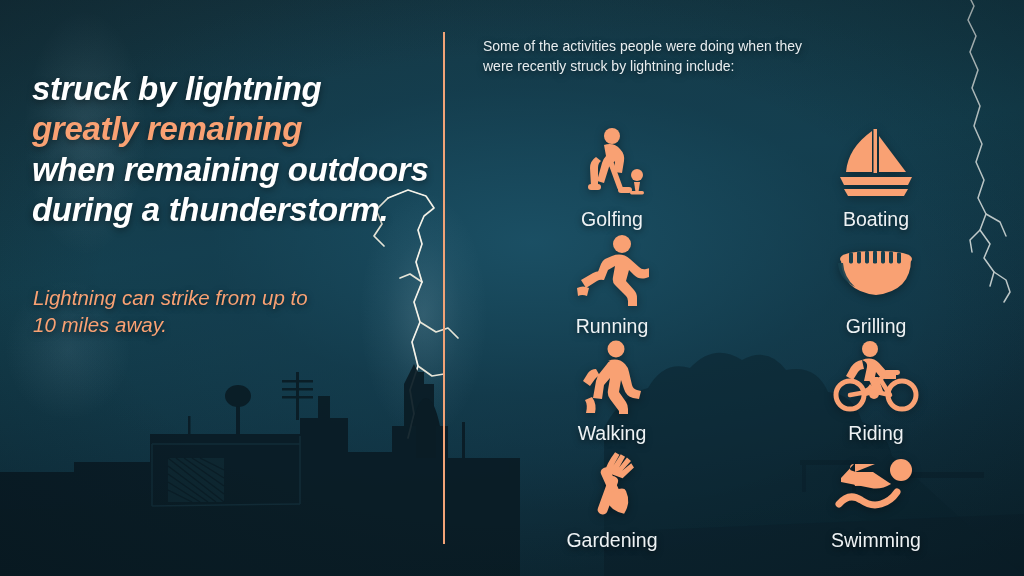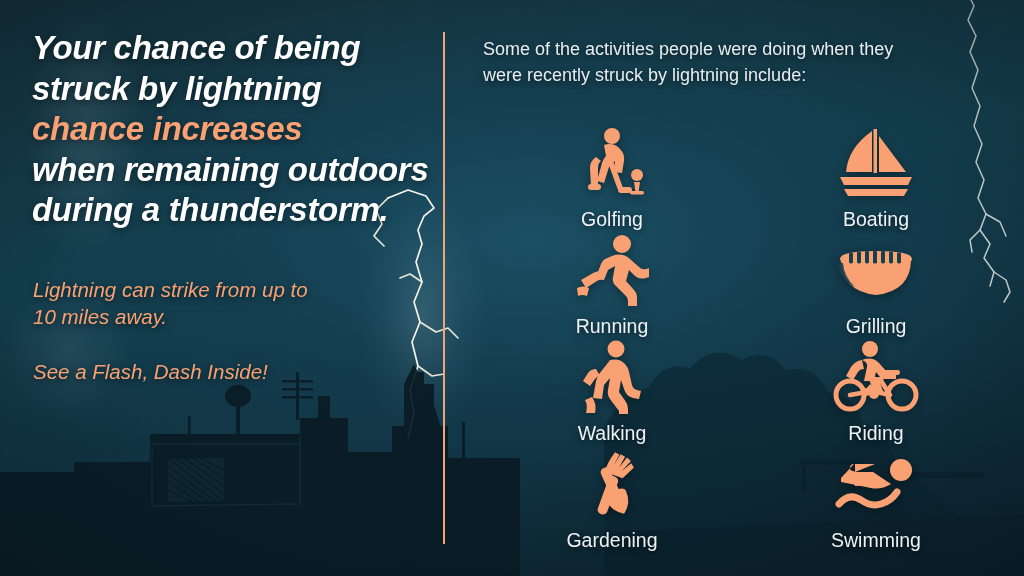--- a/index.html
+++ b/index.html
@@ -74,38 +74,39 @@
 
   .slogans { position: absolute; left: 33px; top: 276px; width: 395px; }
   .slogan {
     font-style: italic;
     font-size: 20.5px;
     line-height: 1.33;
     color: #f9a173;
     margin-bottom: 27px;
     text-shadow: 0 2px 6px rgba(0,0,0,0.55);
     white-space: pre-line;
+    margin-top: 8px;
   }
   .slogan:last-child { margin-bottom: 0; }
 
   
   .footer { position: absolute; left: 33px; top: 495px; display: flex; align-items: center; }
   .noaa-logo { width: 56px; height: 56px; flex: 0 0 56px; }
   .footer-label {
     margin-left: 16px;
     font-size: 18px;
     color: #ffffff;
     text-shadow: 0 1px 4px rgba(0,0,0,0.6);
   }
 
   
   .right { position: absolute; left: 483px; top: 36px; width: 508px; }
 
   .intro {
-    font-size: 18px;
+    font-size: 14px;
     line-height: 1.45;
     color: #e8edef;
     text-shadow: 0 2px 6px rgba(0,0,0,0.5);
     white-space: pre-line;
   }
 
   .grid {
     position: absolute;
     left: 480px; top: 124px;
     width: 528px; height: 400px;
@@ -212,32 +213,31 @@
   </svg>
 
   <div class="bg-layer vignette"></div>
 
   <div class="content">
 
     <div class="divider"></div>
 
     <div class="left">
       <h1 class="headline">
-        <span>Your chance of being</span><br>
+        <br>
         <span>struck by lightning</span><br>
-        <span class="hl-accent">chance increases</span><br>
+        <span class="hl-accent">greatly remaining</span><br>
         <span>when remaining outdoors</span><br>
         <span>during a thunderstorm.</span>
       </h1>
     </div>
 
     <div class="slogans">
       <p class="slogan">Lightning can strike from up to
 10 miles away.</p>
-      <p class="slogan">See a Flash, Dash Inside!</p>
     </div>
 
 
     <div class="right">
       <p class="intro">Some of the activities people were doing when they
 were recently struck by lightning include:</p>
     </div>
 
     <div class="grid">
 

